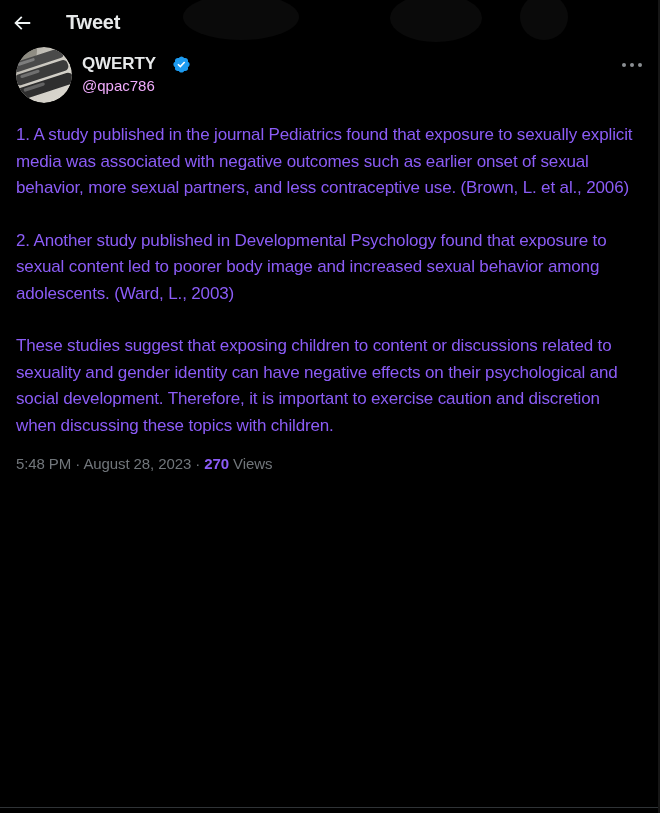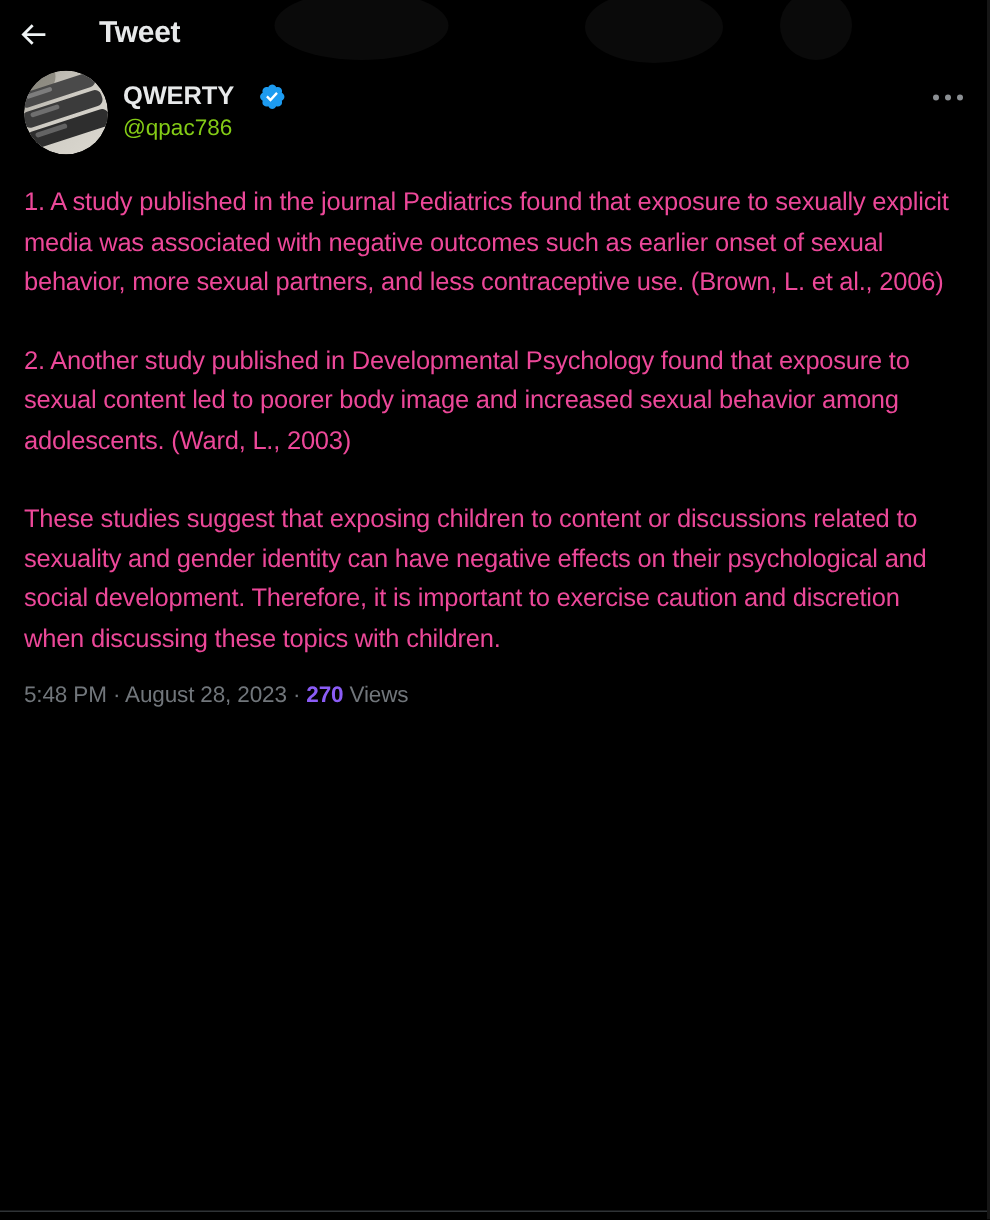--- a/index.html
+++ b/index.html
@@ -73,21 +73,21 @@
   .display-name {
     font-size: 17px;
     font-weight: 700;
     color: #e7e9ea;
     cursor: pointer;
     letter-spacing: -0.1px;
   }
   .verified-badge { width: 19px; height: 19px; margin-top: 1px; }
   .user-handle {
     font-size: 15px;
-    color: #84cc16;
+    color: #f0abfc;
     margin-top: 3px;
     cursor: pointer;
   }
   .more-btn {
     margin-left: auto;
     margin-top: 12px;
     border: none; background: transparent;
     display: flex; gap: 4px; align-items: center;
     padding: 4px 2px;
     cursor: pointer;
@@ -99,21 +99,21 @@
   }
 
   .tweet-body {
     padding: 0 16px;
     margin-top: 19px;
   }
   .tweet-body p {
     margin: 0 0 26px 0;
     font-size: 17px;
     line-height: 26.5px;
-    color: #ec4899;
+    color: #8b5cf6;
     letter-spacing: -0.15px;
     max-width: 628px;
   }
   .tweet-body p:last-child { margin-bottom: 0; }
 
   .tweet-meta {
     padding: 0 16px;
     margin-top: 16px;
     font-size: 15px;
     color: #71767b;

